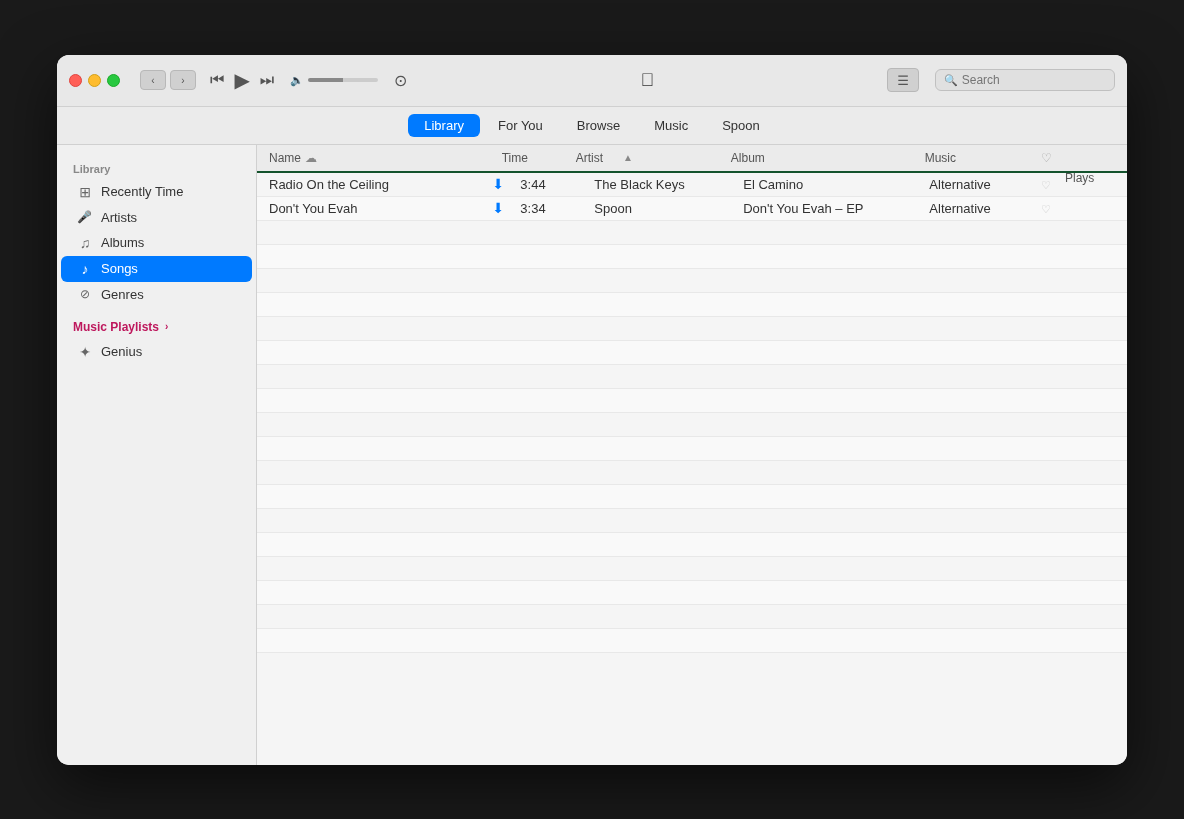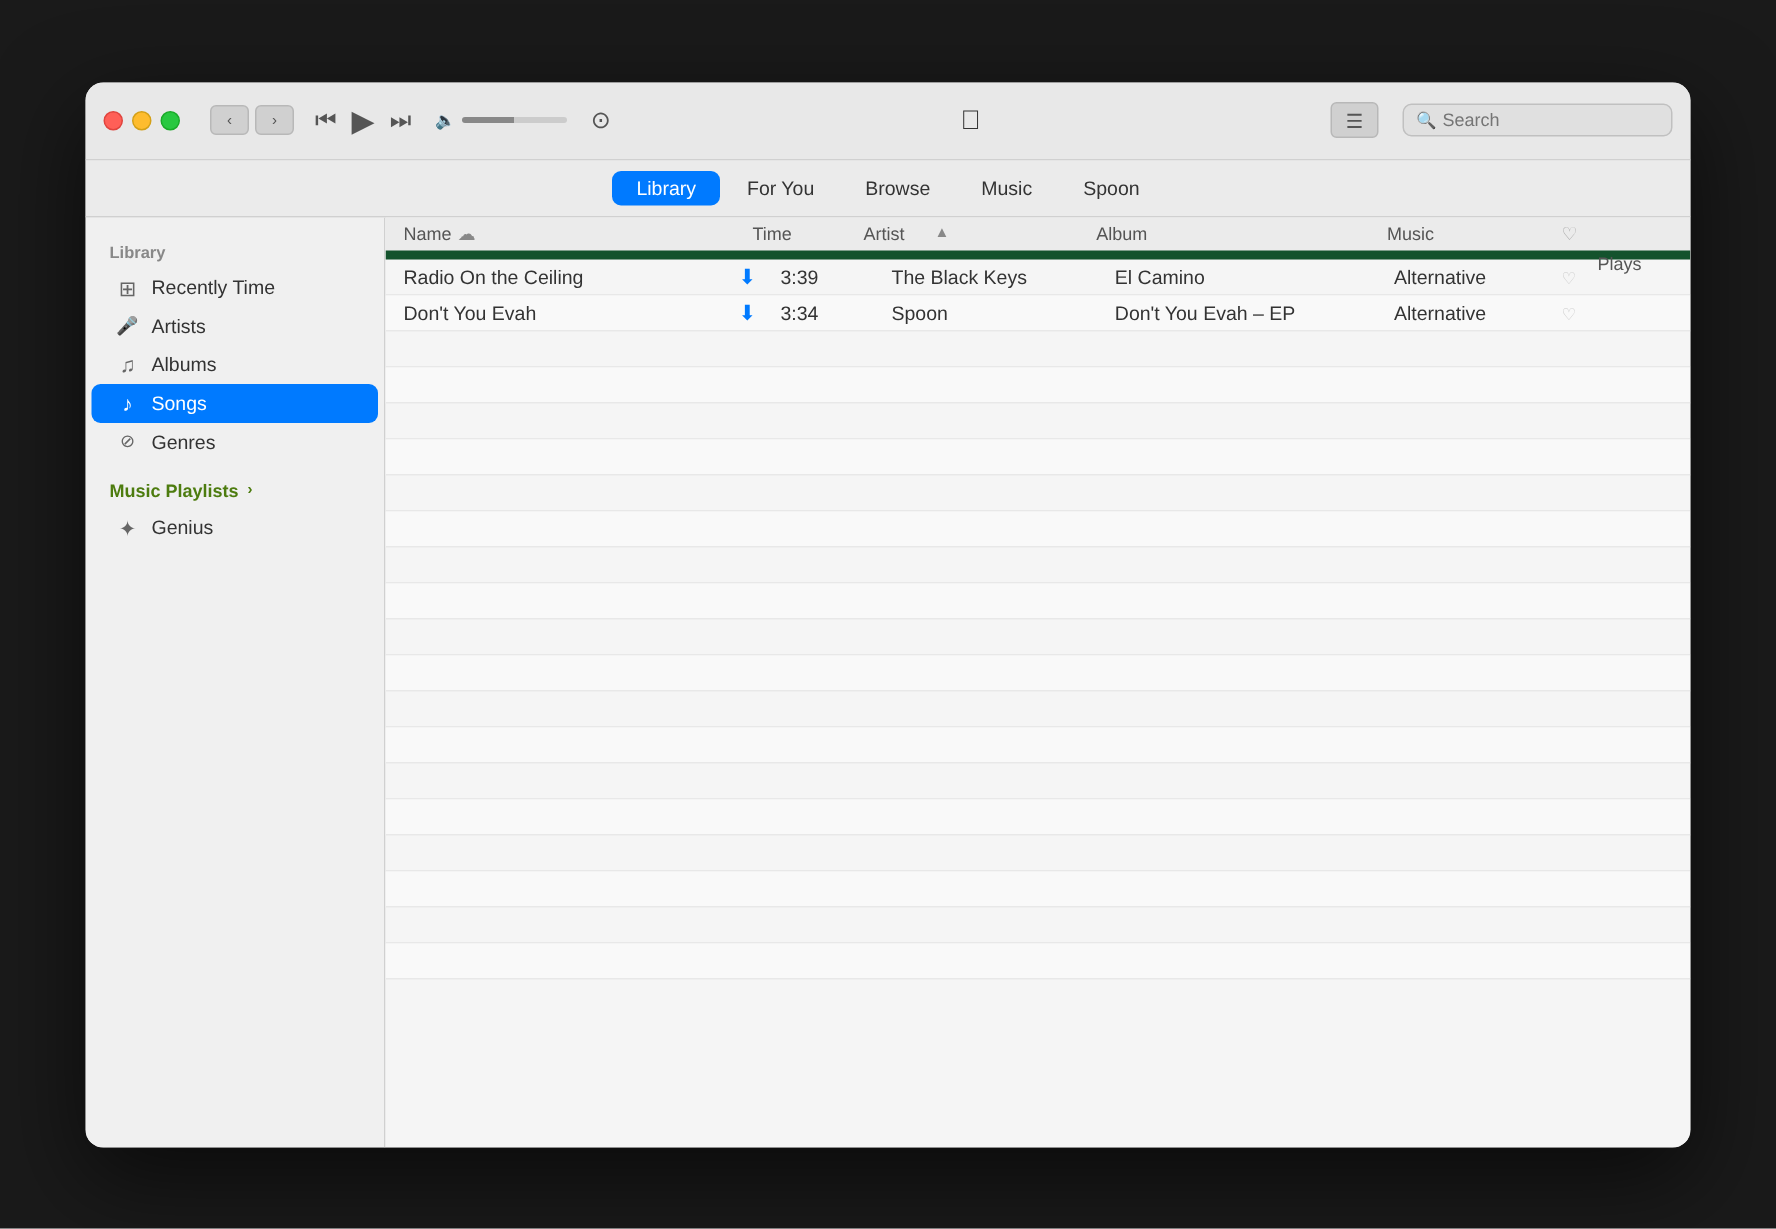--- a/index.html
+++ b/index.html
@@ -192,37 +192,37 @@
       width: 16px;
       text-align: center;
     }
     .sidebar-section-header {
       display: flex;
       align-items: center;
       gap: 6px;
       padding: 5px 16px;
       font-size: 12px;
       font-weight: 600;
-      color: #4d7c0f;
+      color: #be185d;
       cursor: pointer;
       margin-top: 8px;
     }
     
     .song-list {
       flex: 1;
       overflow-y: auto;
       background: #f5f5f5;
     }
     .song-list-header {
       display: flex;
       align-items: center;
       padding: 0 12px;
       height: 28px;
       background: #ebebeb;
-      border-bottom: 6px solid #14532d;
+      border-bottom: 2px solid #14532d;
       font-size: 12px;
       font-weight: 500;
       color: #555;
       position: sticky;
       top: 0;
       z-index: 1;
     }
     .col-name { flex: 3; display: flex; align-items: center; gap: 4px; }
     .col-cloud { width: 28px; }
     .col-time { width: 50px; }
@@ -375,21 +375,21 @@
         <div class="col-plays">
           <span>Plays</span>
         </div>
       </div>
 
       <div class="song-row">
         <div class="col-name">Radio On the Ceiling</div>
         <div class="col-cloud">
           <span class="download-icon">⬇</span>
         </div>
-        <div class="col-time">3:39</div>
+        <div class="col-time">3:44</div>
         <div class="col-artist">The Black Keys</div>
         <div class="col-album">El Camino</div>
         <div class="col-genre">Alternative</div>
         <div class="col-heart"><span style="color:#ccc;font-size:11px;">♡</span></div>
         <div class="col-plays"></div>
       </div>
       <div class="song-row even">
         <div class="col-name">Don't You Evah</div>
         <div class="col-cloud">
           <span class="download-icon">⬇</span>

